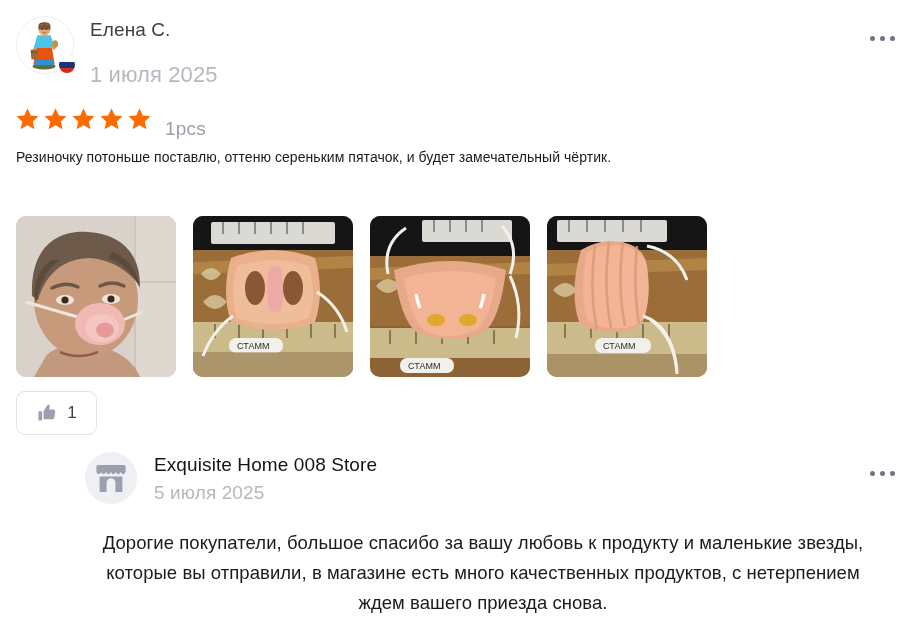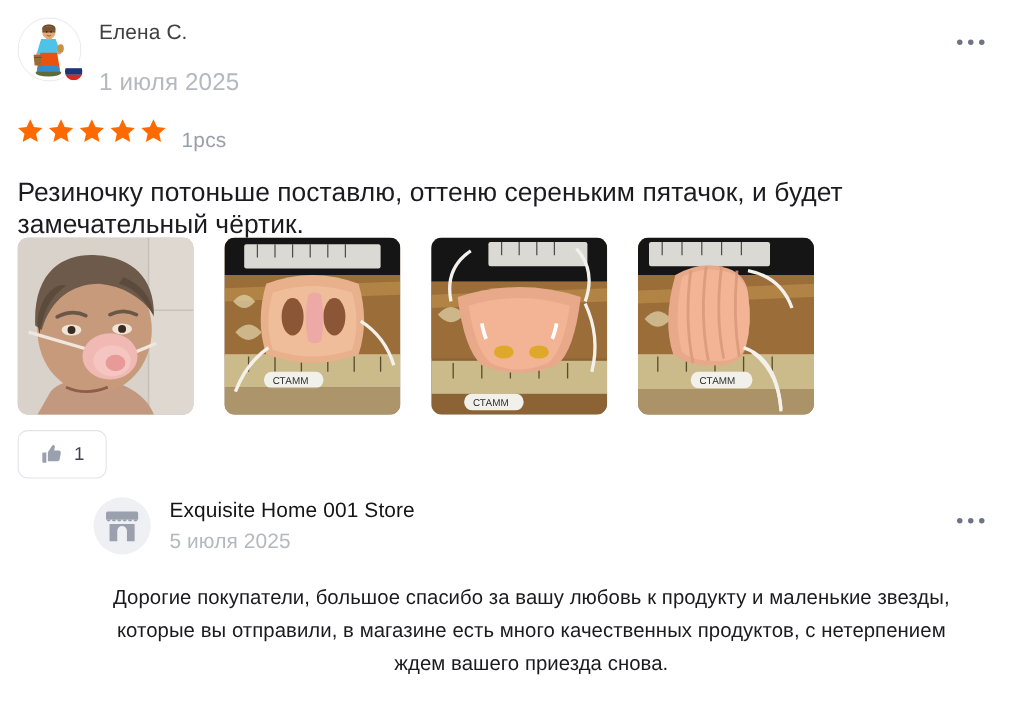--- a/index.html
+++ b/index.html
@@ -66,30 +66,30 @@
   }
   .stars { display: flex; gap: 1px; }
   .stars svg { display: block; }
   .qty {
     margin-left: 12px; font-size: 19px;
     color: #9aa0aa; letter-spacing: .2px; margin-top: 19px;
   }
 
   
   .review-text {
-    position: absolute; left: 16px; top: 161px;
+    position: absolute; left: 16px; top: 143px;
     width: 830px;
-    font-size: 24px; line-height: 29px;
+    font-size: 14px; line-height: 29px;
     color: #1b1b1f; letter-spacing: .05px;
   }
 
   
   .photos {
     position: absolute; left: 16px; top: 216px;
-    display: flex; gap: 28px;
+    display: flex; gap: 17px;
   }
   .photo {
     width: 160px; height: 161px; border-radius: 10px;
     overflow: hidden; position: relative; cursor: pointer;
     background: #cfc9c4;
   }
   .photo svg { display: block; width: 100%; height: 100%; }
 
   
   .like-btn {
@@ -386,21 +386,21 @@
 
   <div class="reply-header">
     <div class="store-avatar">
       <svg width="32" height="30" viewBox="0 0 32 30">
         <path d="M3 2 h26 a1.6 1.6 0 0 1 1.6 1.6 V9 H1.4 V3.6 A1.6 1.6 0 0 1 3 2 z" fill="#9aa0ad"></path>
         <path d="M1.4 9 h29.2 q-2.4 4.4 -4.9 0 q-2.4 4.4 -4.9 0 q-2.4 4.4 -4.9 0 q-2.4 4.4 -4.9 0 q-2.4 4.4 -4.9 0 q-2.4 4.4 -4.7 0 z" fill="#9aa0ad"></path>
         <path d="M4.6 13.4 h22.8 V29 H20.4 V19.6 a4.4 4.4 0 0 0 -8.8 0 V29 H4.6 z" fill="#9aa0ad"></path>
       </svg>
     </div>
     <div class="reply-id">
-      <div class="store-name">Exquisite Home 001 Store</div>
+      <div class="store-name">Exquisite Home 008 Store</div>
       <div class="reply-date">5 июля 2025</div>
     </div>
   </div>
 
   <div class="kebab" id="kebab-reply">
     <span></span>
       <span></span>
       <span></span>
   </div>
 

